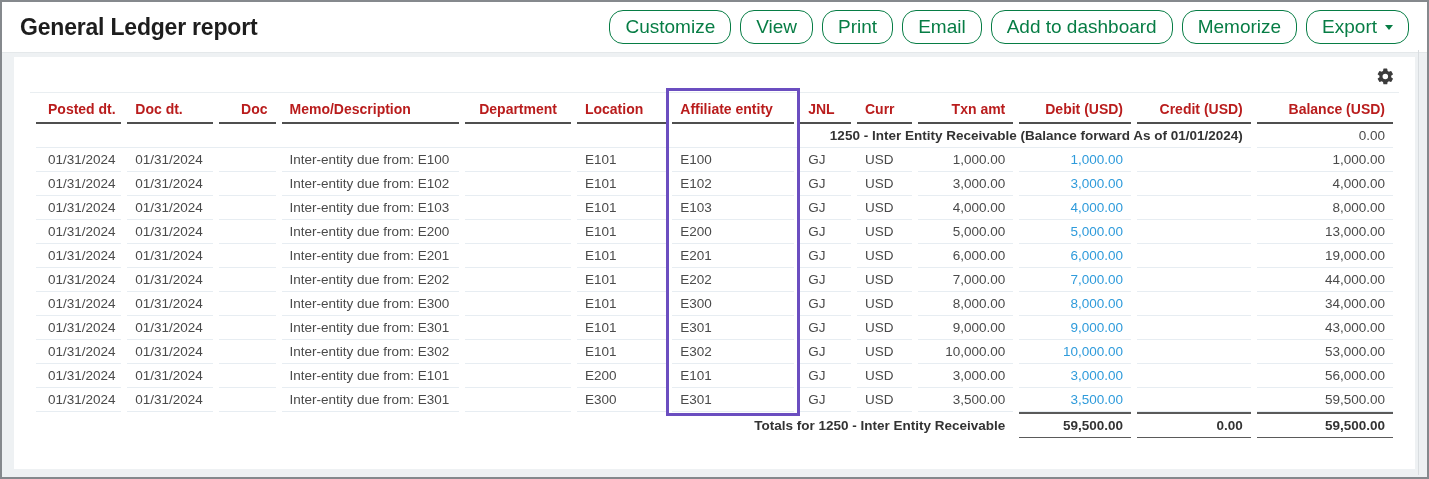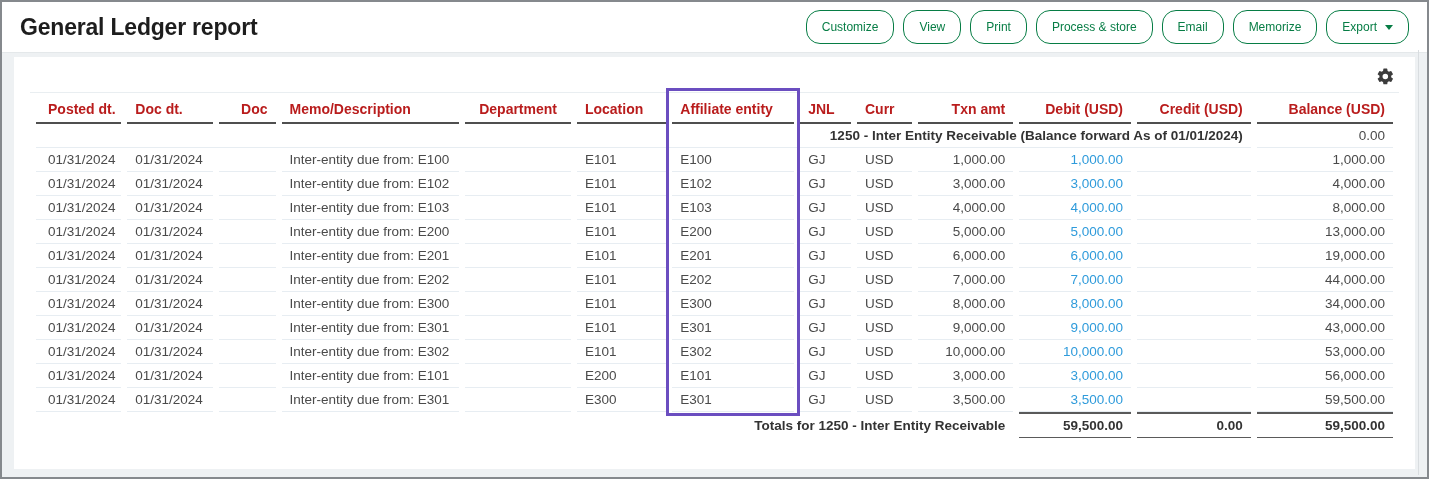--- a/index.html
+++ b/index.html
@@ -28,21 +28,21 @@
   }
   .toolbar-buttons {
     margin-left: auto;
     display: flex; align-items: center; gap: 9px;
   }
   .pill-btn {
     height: 27px; padding: 16px 15px;
     border: 1.5px solid #077d45; border-radius: 14px;
     background: #fff; color: #077d45;
     font-family: "Liberation Sans", sans-serif;
-    font-size: 12px;
+    font-size: 19px;
     display: inline-flex; align-items: center; gap: 8px;
     cursor: pointer; white-space: nowrap;
   }
   .caret-down {
     width: 0; height: 0;
     border-left: 4.5px solid transparent;
     border-right: 4.5px solid transparent;
     border-top: 5.5px solid #077d45;
     display: inline-block;
   }
@@ -131,24 +131,24 @@
         <button class="pill-btn">
           <span>Customize</span>
         </button>
         <button class="pill-btn">
           <span>View</span>
         </button>
         <button class="pill-btn">
           <span>Print</span>
         </button>
         <button class="pill-btn">
-          <span>Process &amp; store</span>
-        </button>
-        <button class="pill-btn">
           <span>Email</span>
+        </button>
+        <button class="pill-btn">
+          <span>Add to dashboard</span>
         </button>
         <button class="pill-btn">
           <span>Memorize</span>
         </button>
         <button class="pill-btn">
           <span>Export</span>
           <span class="caret-down"></span>
         </button>
       </div>
   </div>

